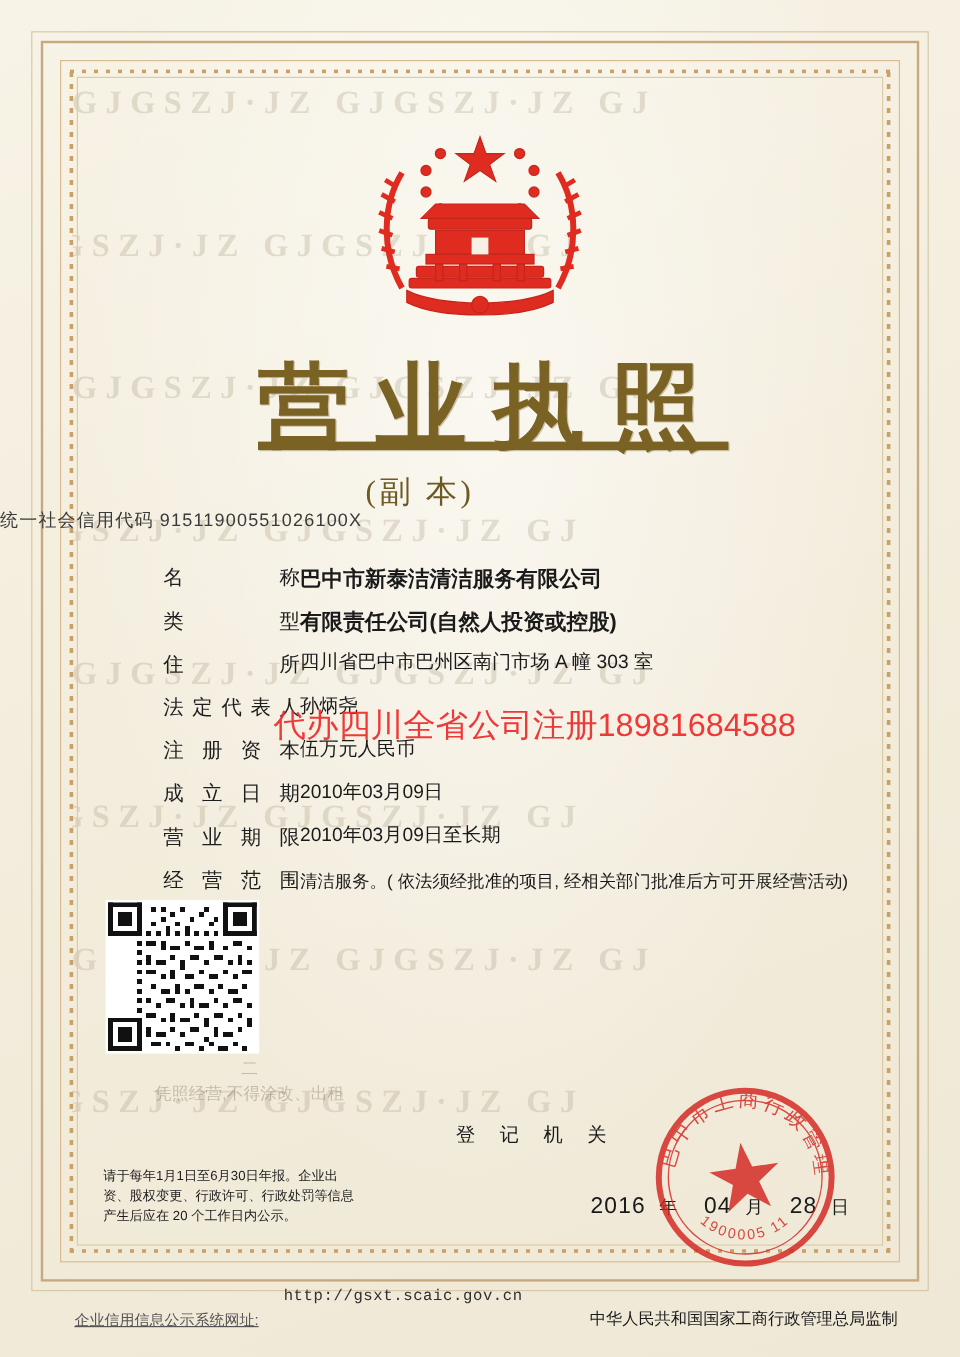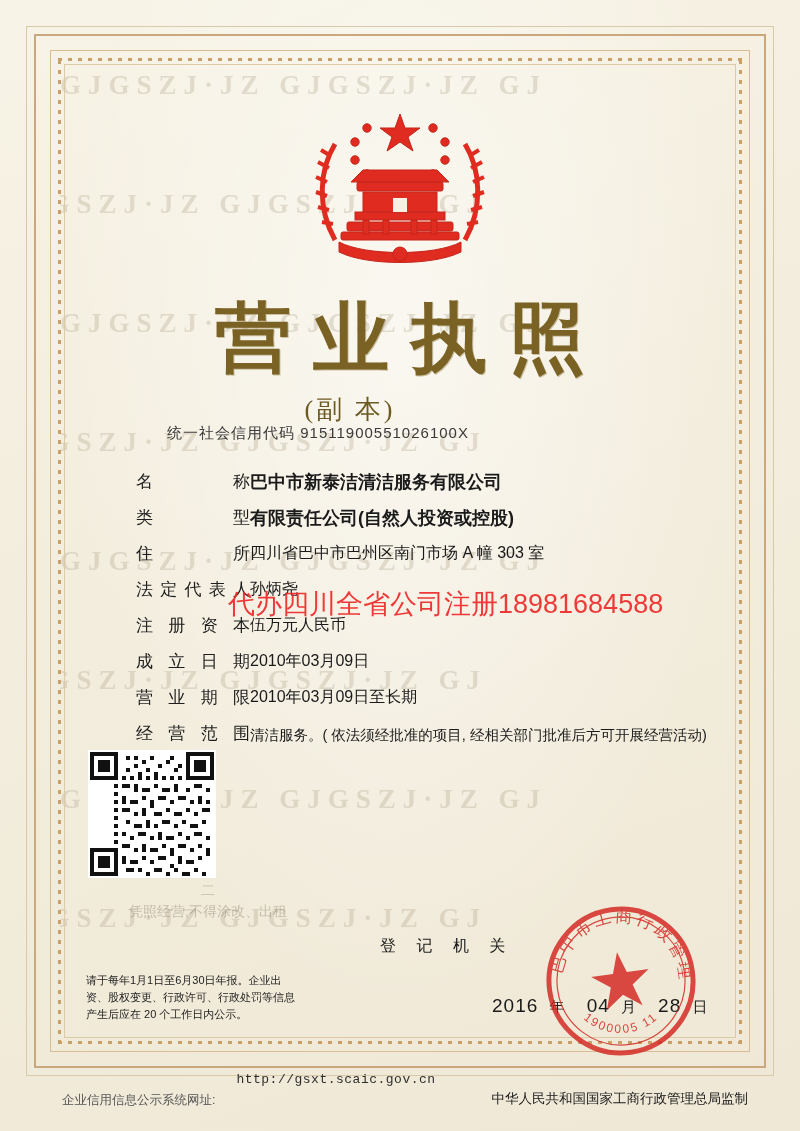--- a/index.html
+++ b/index.html
@@ -122,38 +122,38 @@
     left: 0;
     width: 800px;
     text-align: center;
     font-family: "Liberation Serif", serif;
     font-weight: bold;
     font-size: 76px;
     letter-spacing: 22px;
     text-indent: 22px;
     color: #7a6224;
     text-shadow: 1px 1px 0 rgba(120,95,30,0.35);
+    text-decoration: underline;
   }
   .subtitle {
     position: absolute;
     top: 392px;
     left: 0;
     width: 700px;
     text-align: center;
     font-family: "Liberation Serif", serif;
     font-size: 26px;
     letter-spacing: 3px;
     color: #6d5a23;
   }
   .credit-code {
     position: absolute;
     top: 424px;
     left: 0;
     width: 636px;
-    text-align: center;
     font-family: "Liberation Sans", sans-serif;
     font-size: 15px;
     letter-spacing: 1px;
     color: #3a3a3a;
   }
 
   
   .fields {
     position: absolute;
     left: 136px;
@@ -283,20 +283,21 @@
     font-size: 13px;
     color: #2f2f2f;
     letter-spacing: 0.5px;
   }
   .footer-left {
     position: absolute;
     left: 62px;
     top: 1092px;
     font-size: 12.5px;
     color: #555;
+    text-decoration: underline;
   }
   .footer-right {
     position: absolute;
     right: 52px;
     top: 1090px;
     font-size: 13.5px;
     color: #1a1a1a;
   }
 </style>
 </head>

